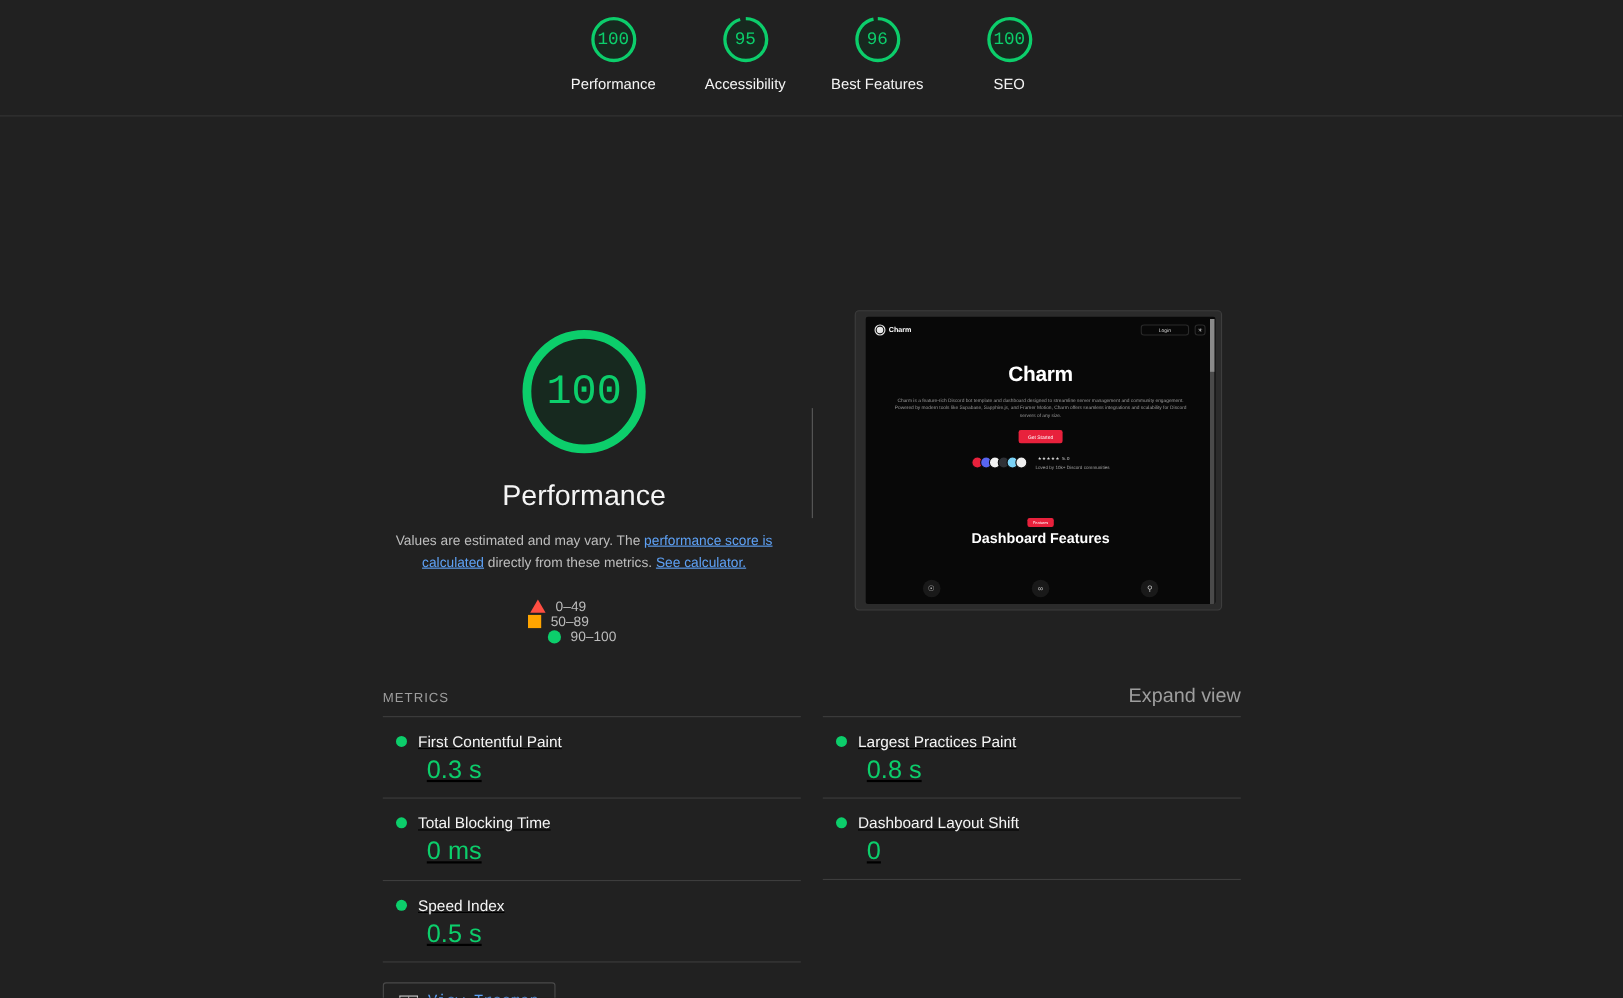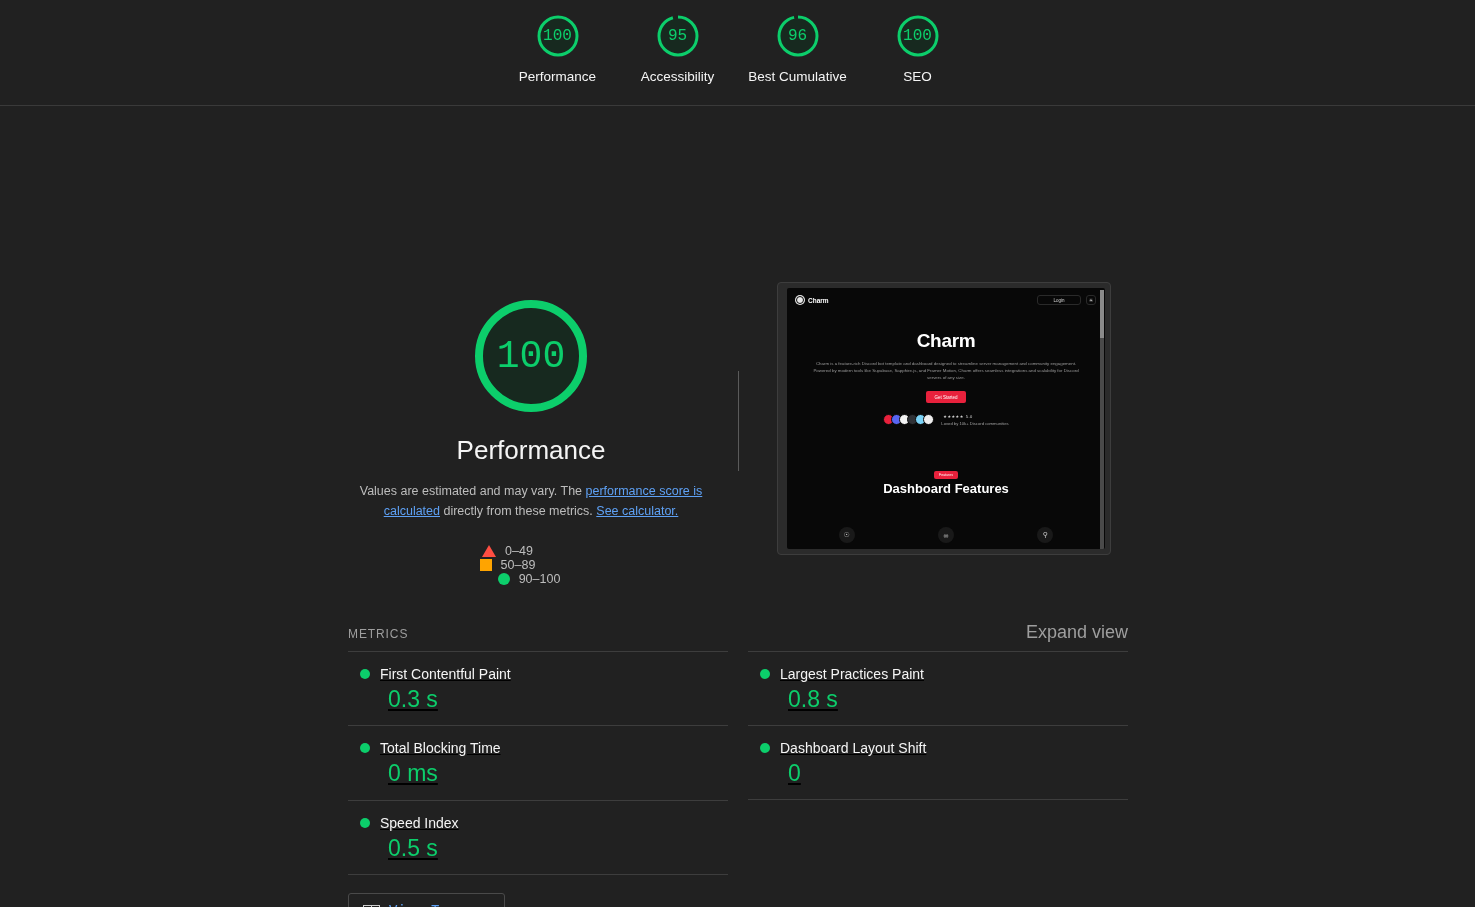--- a/index.html
+++ b/index.html
@@ -310,21 +310,21 @@
     <div class="gauge-sm-label">Accessibility</div>
   </div>
 
   <div class="gauge-item">
     <div class="gauge-sm-wrap">
       <svg width="48" height="48" viewBox="0 0 48 48">
         <circle cx="24" cy="24" r="19" fill="#17291f" stroke="#0cce6b" stroke-width="3" stroke-dasharray="114.6 119.4" stroke-dashoffset="0"></circle>
       </svg>
       <div class="gauge-sm-num">96</div>
     </div>
-    <div class="gauge-sm-label">Best Cumulative</div>
+    <div class="gauge-sm-label">Best Features</div>
   </div>
 
   <div class="gauge-item">
     <div class="gauge-sm-wrap">
       <svg width="48" height="48" viewBox="0 0 48 48">
         <circle cx="24" cy="24" r="19" fill="#17291f" stroke="#0cce6b" stroke-width="3" stroke-dasharray="119.4 119.4" stroke-dashoffset="0"></circle>
       </svg>
       <div class="gauge-sm-num">100</div>
     </div>
     <div class="gauge-sm-label">SEO</div>

